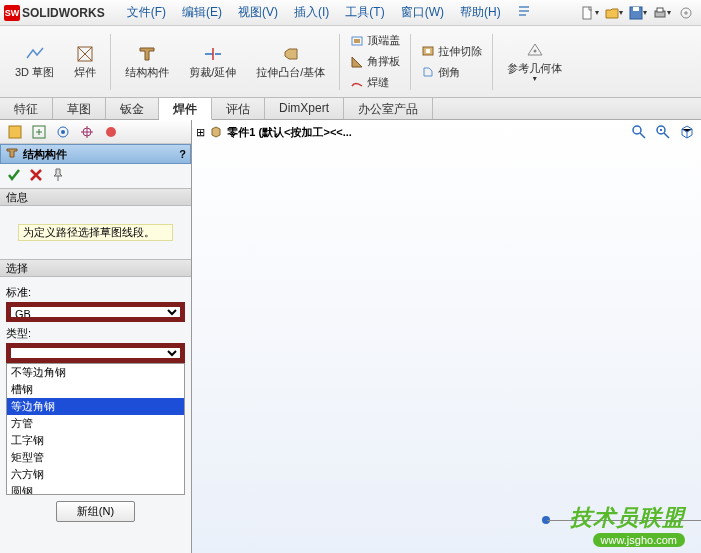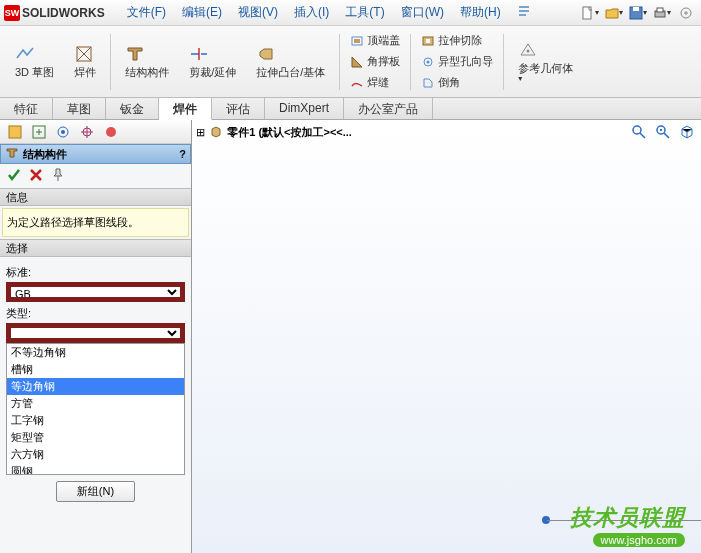--- a/index.html
+++ b/index.html
@@ -10,21 +10,21 @@
 .logo { display: flex; align-items: center; gap: 2px; padding: 0 4px; }
 .logo-icon { width: 16px; height: 16px; background: #d00; border-radius: 2px; display: flex; align-items: center; justify-content: center; color: #fff; font-size: 9px; font-weight: bold; }
 .logo-text { font-weight: bold; font-size: 12px; color: #333; }
 .menu-bar { display: flex; align-items: center; margin-left: 10px; gap: 0; }
 .menu-item { padding: 4px 8px; cursor: pointer; color: #1b5aa0; font-size: 12px; }
 .title-tools { display: flex; align-items: center; margin-left: auto; gap: 2px; padding-right: 4px; }
 .title-tool { width: 22px; height: 20px; display: flex; align-items: center; justify-content: center; cursor: pointer; color: #555; }
 
 
 .ribbon { height: 72px; background: linear-gradient(#f9f9f9, #ededed); border-bottom: 1px solid #bbb; display: flex; align-items: center; padding: 4px 6px; gap: 2px; }
-.ribbon-btn { display: flex; flex-direction: column; align-items: flex-start; justify-content: center; padding: 2px 8px; min-width: 40px; height: 62px; cursor: pointer; border: 1px solid transparent; border-radius: 3px; }
+.ribbon-btn { display: flex; flex-direction: column; align-items: center; justify-content: center; padding: 2px 8px; min-width: 40px; height: 62px; cursor: pointer; border: 1px solid transparent; border-radius: 3px; }
 .ribbon-icon { width: 20px; height: 20px; margin-bottom: 2px; display: flex; align-items: center; justify-content: center; }
 .ribbon-label { font-size: 11px; color: #333; text-align: center; line-height: 1.1; }
 .ribbon-sep { width: 1px; height: 56px; background: #ccc; margin: 0 3px; }
 .ribbon-stack { display: flex; flex-direction: column; gap: 0px; justify-content: center; height: 62px; }
 .ribbon-small { display: flex; align-items: center; gap: 3px; padding: 2px 4px; cursor: pointer; font-size: 11px; color: #333; border: 1px solid transparent; border-radius: 2px; }
 .ribbon-small .si { width: 14px; height: 14px; display: flex; align-items: center; justify-content: center; }
 
 
 .tab-bar { height: 22px; background: linear-gradient(#f0f0f0, #e2e2e2); display: flex; border-bottom: 1px solid #aaa; }
 .tab { padding: 3px 14px; border-right: 1px solid #bbb; cursor: pointer; font-size: 12px; color: #333; }
@@ -34,27 +34,27 @@
 .body-area { display: flex; height: calc(553px - 26px - 72px - 22px); }
 
 
 .left-panel { width: 192px; background: #f5f6f7; border-right: 1px solid #999; display: flex; flex-direction: column; }
 .lp-icons { height: 24px; background: linear-gradient(#fefefe, #e9e9e9); border-bottom: 1px solid #ccc; display: flex; align-items: center; gap: 6px; padding: 0 6px; }
 .lp-icon { width: 18px; height: 18px; display: flex; align-items: center; justify-content: center; cursor: pointer; }
 .lp-header { height: 20px; background: linear-gradient(#b8d4f0, #8fb8e0); border: 1px solid #6a94c0; display: flex; align-items: center; justify-content: space-between; padding: 0 4px; font-size: 11px; color: #000; font-weight: bold; }
 .lp-help { cursor: pointer; font-weight: bold; }
 .lp-controls { height: 24px; display: flex; align-items: center; gap: 6px; padding: 0 6px; }
 .lp-section-title { height: 18px; background: linear-gradient(#e8e8e8, #d5d5d5); border-top: 1px solid #bbb; border-bottom: 1px solid #bbb; padding: 0 6px; display: flex; align-items: center; font-size: 11px; font-weight: normal; }
-.lp-info { background: #fffde0; border: 1px solid #e0dc9a; margin: 2px; padding: 6px 4px; font-size: 11px; }
+.lp-info { background: #fffde0; border: 1px solid #e0dc9a; margin: 18px; padding: 0 4px; font-size: 11px; }
 .lp-body { padding: 4px 6px; }
 .lp-label { font-size: 11px; margin: 4px 0 2px; }
 .lp-select { width: 100%; height: 20px; border: 5px solid #7f1d1d; font-size: 11px; background: #fff; }
 .lp-list { width: 100%; height: 132px; border: 1px solid #999; background: #fff; font-size: 11px; overflow-y: auto; }
 .lp-list-item { padding: 1px 4px; cursor: pointer; }
-.lp-list-item.selected { background: #3b82f6; color: #fff; }
+.lp-list-item.selected { background: #1d4ed8; color: #fff; }
 .lp-btn { display: block; margin: 6px auto; padding: 2px 20px; font-size: 11px; border: 1px solid #888; background: linear-gradient(#fff,#e8e8e8); cursor: pointer; border-radius: 2px; }
 
 
 .canvas { flex: 1; background: linear-gradient(180deg, #fff 0%, #f3f6fb 60%, #eaf0f9 100%); position: relative; }
 .canvas-top { height: 24px; display: flex; align-items: center; padding: 0 4px; font-size: 11px; gap: 4px; }
 .tree-toggle { cursor: pointer; }
 .part-icon { width: 14px; height: 14px; display: inline-flex; align-items: center; justify-content: center; }
 .canvas-line { position: absolute; top: 400px; left: 355px; width: 250px; height: 1px; background: #8a8a8a; }
 .canvas-dot { position: absolute; top: 396px; left: 350px; width: 8px; height: 8px; border-radius: 50%; background: #316ac5; }
 .view-tools { position: absolute; top: 2px; right: 4px; display: flex; gap: 4px; }
@@ -200,29 +200,20 @@
   <div class="ribbon-sep"></div>
   <div class="ribbon-stack">
     <div class="ribbon-small">
         <span class="si">
           <svg width="14" height="14" viewBox="0 0 14 14">
             <rect x="2" y="3" width="10" height="8" fill="#d9b877" stroke="#8a6530"></rect>
             <rect x="5" y="5" width="4" height="4" fill="#fff"></rect>
           </svg>
         </span>
         <span>拉伸切除</span>
-      </div>
-    <div class="ribbon-small">
-        <span class="si">
-          <svg width="14" height="14" viewBox="0 0 14 14">
-            <circle cx="7" cy="7" r="4" fill="none" stroke="#5a8fd0"></circle>
-            <circle cx="7" cy="7" r="1.5" fill="#5a8fd0"></circle>
-          </svg>
-        </span>
-        <span>异型孔向导</span>
       </div>
     <div class="ribbon-small">
         <span class="si">
           <svg width="14" height="14" viewBox="0 0 14 14">
             <path d="M3 11V3h5l3 3v5z" fill="none" stroke="#5a8fd0"></path>
           </svg>
         </span>
         <span>倒角</span>
       </div>
   </div>

